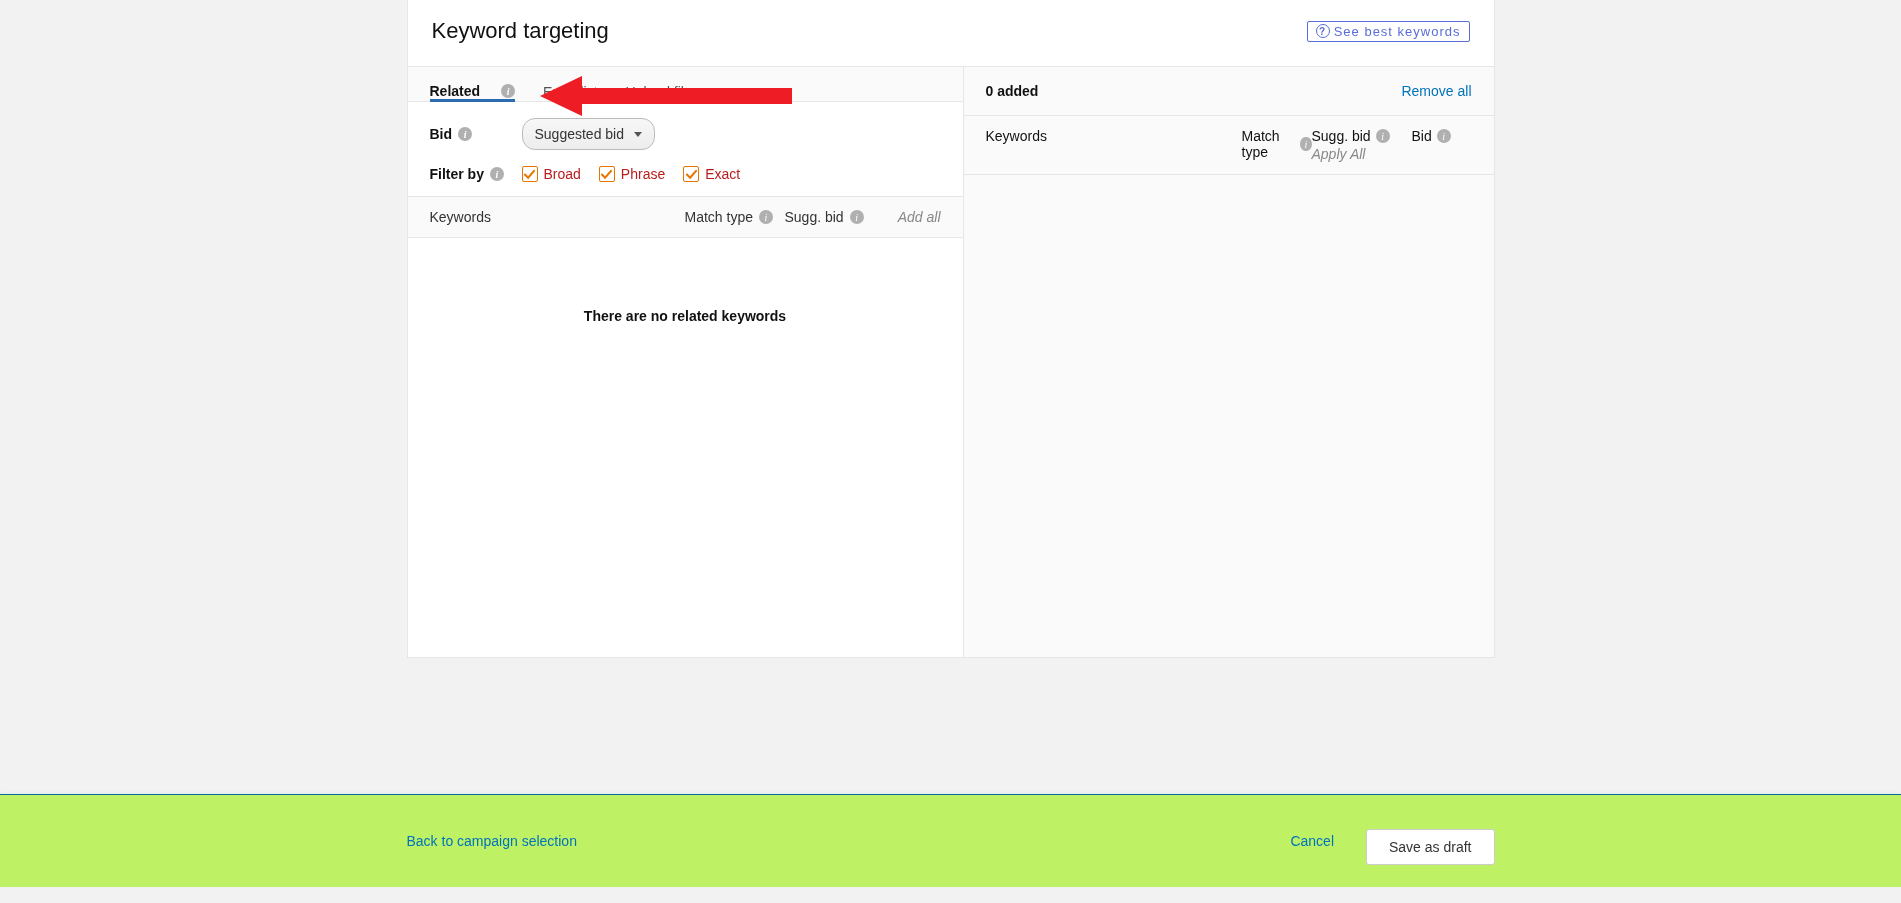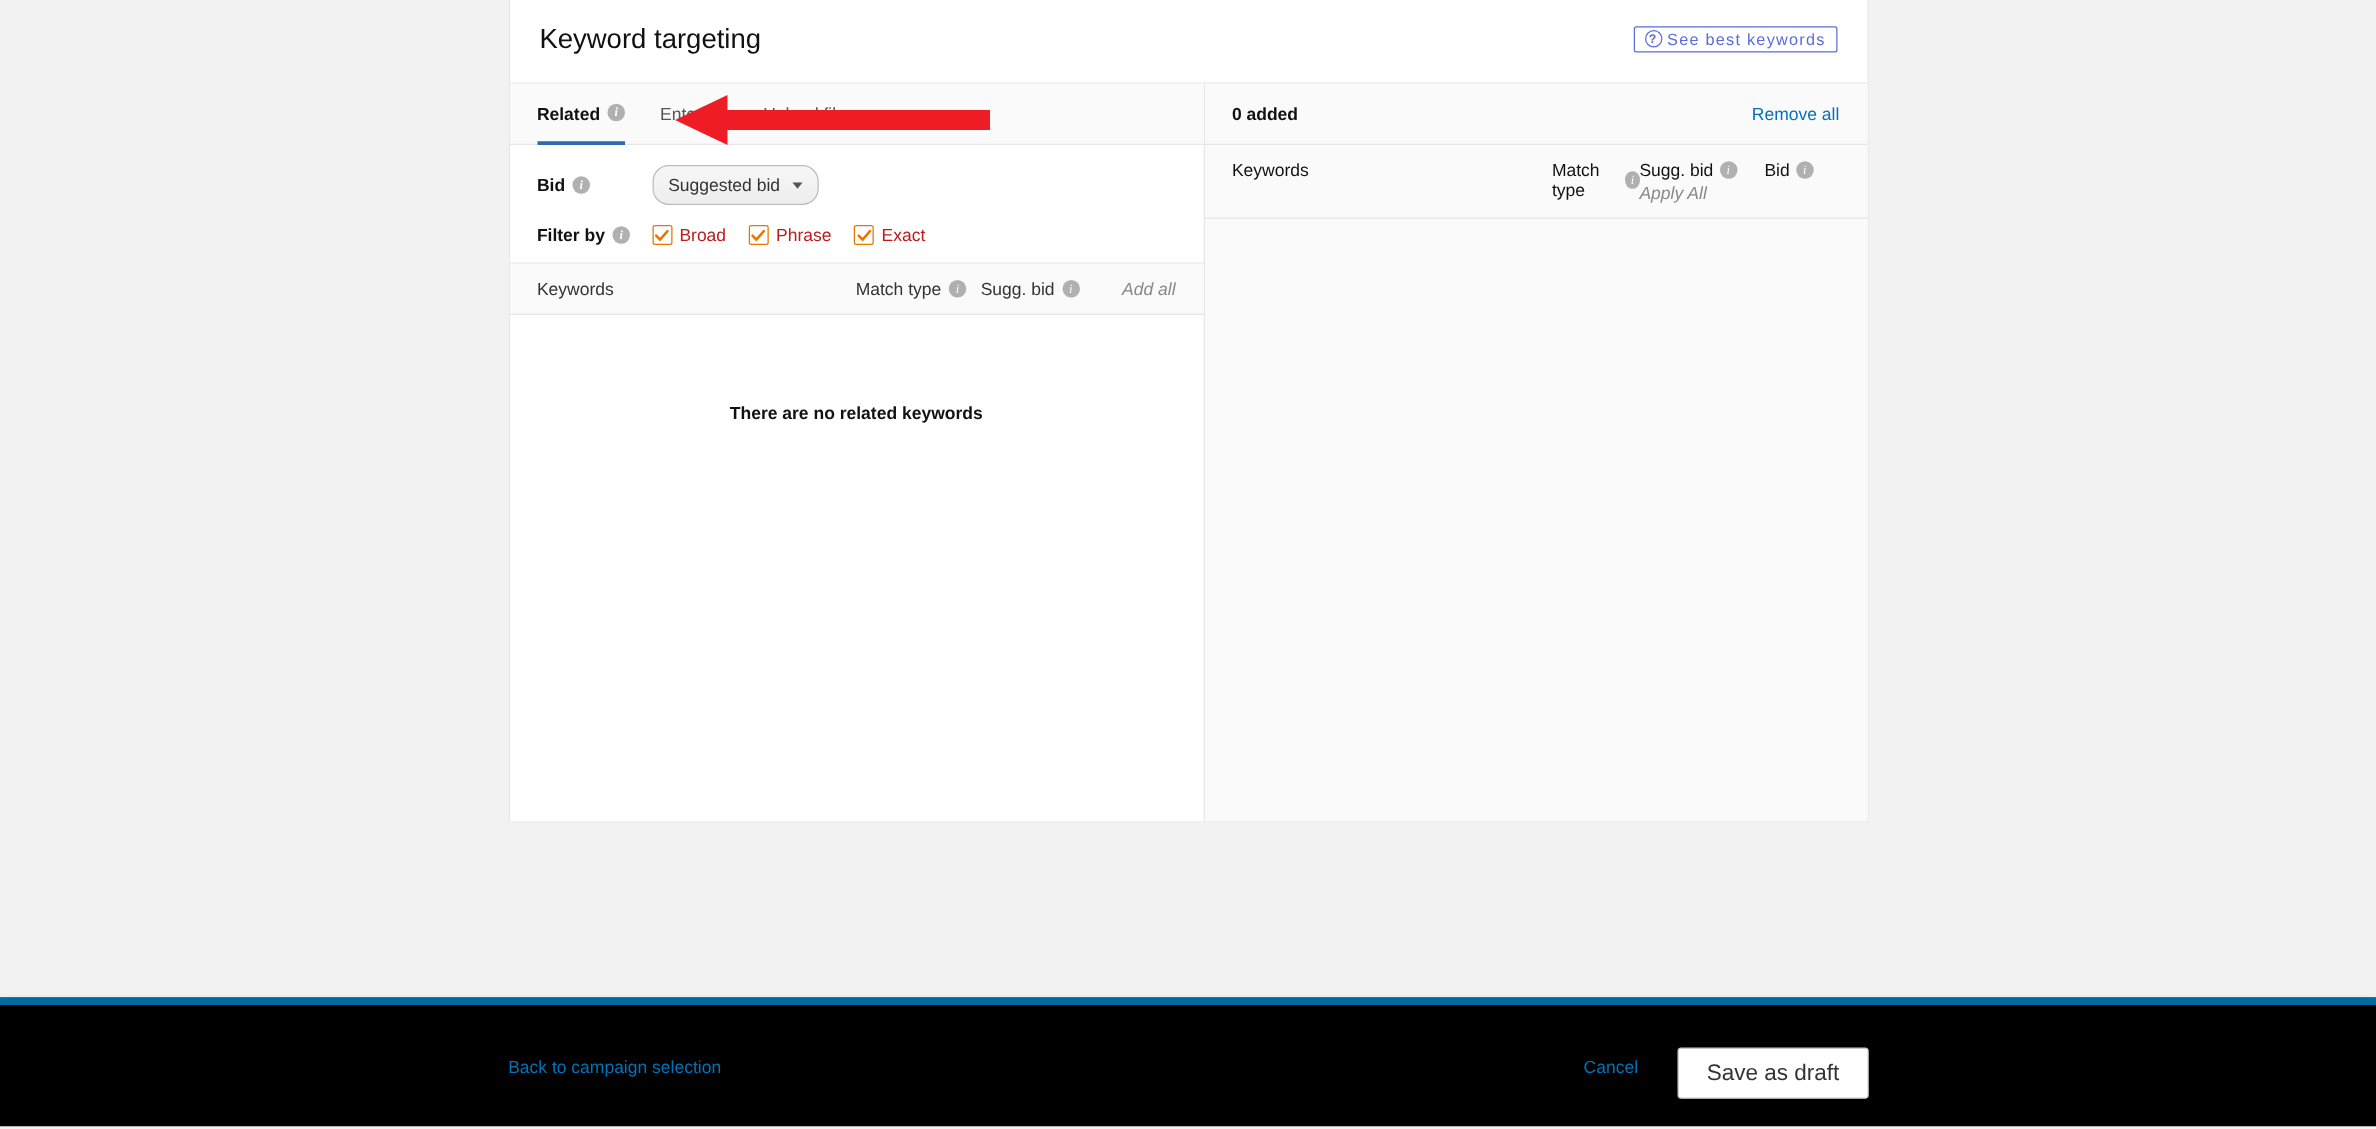--- a/index.html
+++ b/index.html
@@ -69,24 +69,24 @@
   }
   .tabs {
     display: flex;
     gap: 28px;
     padding: 16px 22px 0 22px;
     border-bottom: 1px solid #e6e6e6;
     background: #fafafa;
   }
   .tab {
     color: #555;
-    padding-bottom: 14px;
-    cursor: pointer;
-    display: inline-flex;
-    gap: 6px;
+    cursor: pointer;
+    display: inline-flex;
+    align-items: center;
+    gap: 21px;
   }
   .tab.active {
     color: #111;
     font-weight: bold;
     border-bottom: 3px solid #2b6cb0;
     margin-bottom: -1px;
   }
   .info-icon {
     width: 14px; height: 14px;
     border-radius: 50%;
@@ -194,43 +194,43 @@
   .hdr-inline { display:inline-flex; align-items:center; gap:5px; }
   .apply-all { font-style: italic; color: #888; display:block; margin-top:2px;}
   .arrow-annotation {
     position: absolute;
     top: 73px;
     left: 540px;
     pointer-events: none;
   }
   .footer-bar {
     position: fixed;
-    left: 0; right: 0; bottom: 2px;
-    background: #000000;
-    border-top: 6px solid #0369a1;
+    left: 0; right: 0; bottom: 16px;
+    background: #bef264;
+    border-top: 1px solid #0369a1;
     box-shadow: 0 -1px 4px rgba(0,0,0,0.04);
   }
   .footer-inner {
     width: 1088px;
     margin: 0 auto;
     padding: 22px 0;
     display: flex;
     align-items: center;
     justify-content: space-between;
   }
   .footer-right {
     display: flex;
     align-items: center;
     gap: 32px;
   }
   .btn {
     border-radius: 3px;
     padding: 9px 22px;
     cursor: pointer;
-    font-size: 18px;
+    font-size: 14px;
     border: 1px solid #ccc;
     margin-top: 12px;
   }
   .btn-default {
     background: #fff;
     color: #333;
   }
   .btn-primary {
     background: linear-gradient(to bottom, #ffd778, #f5c13b);
     border: 1px solid #c79b2a;

